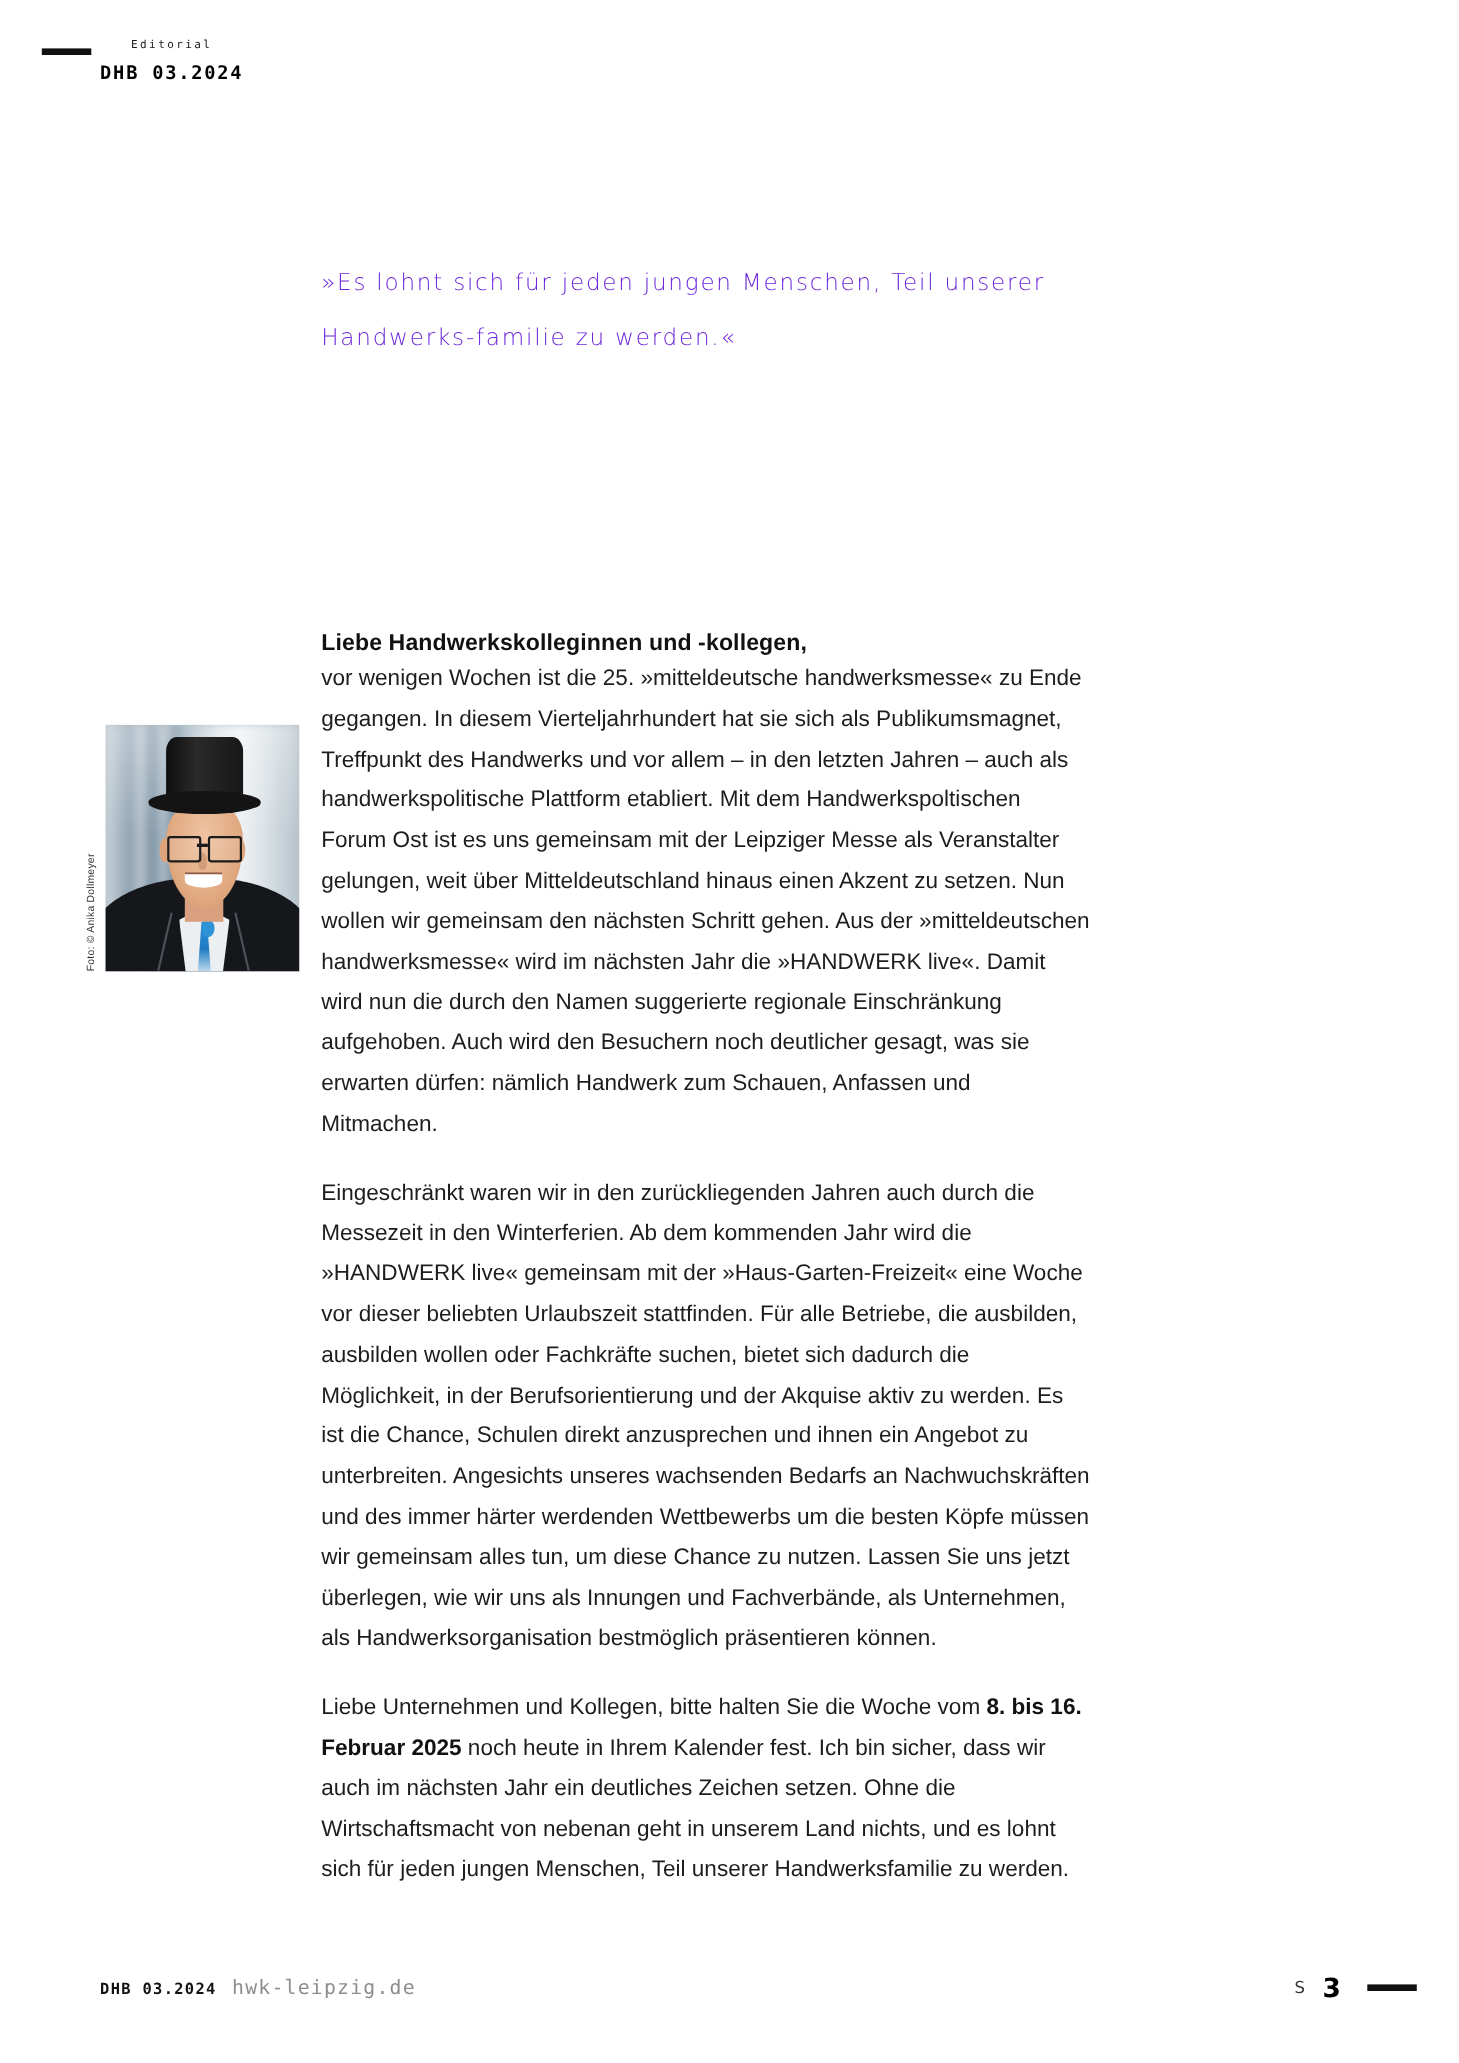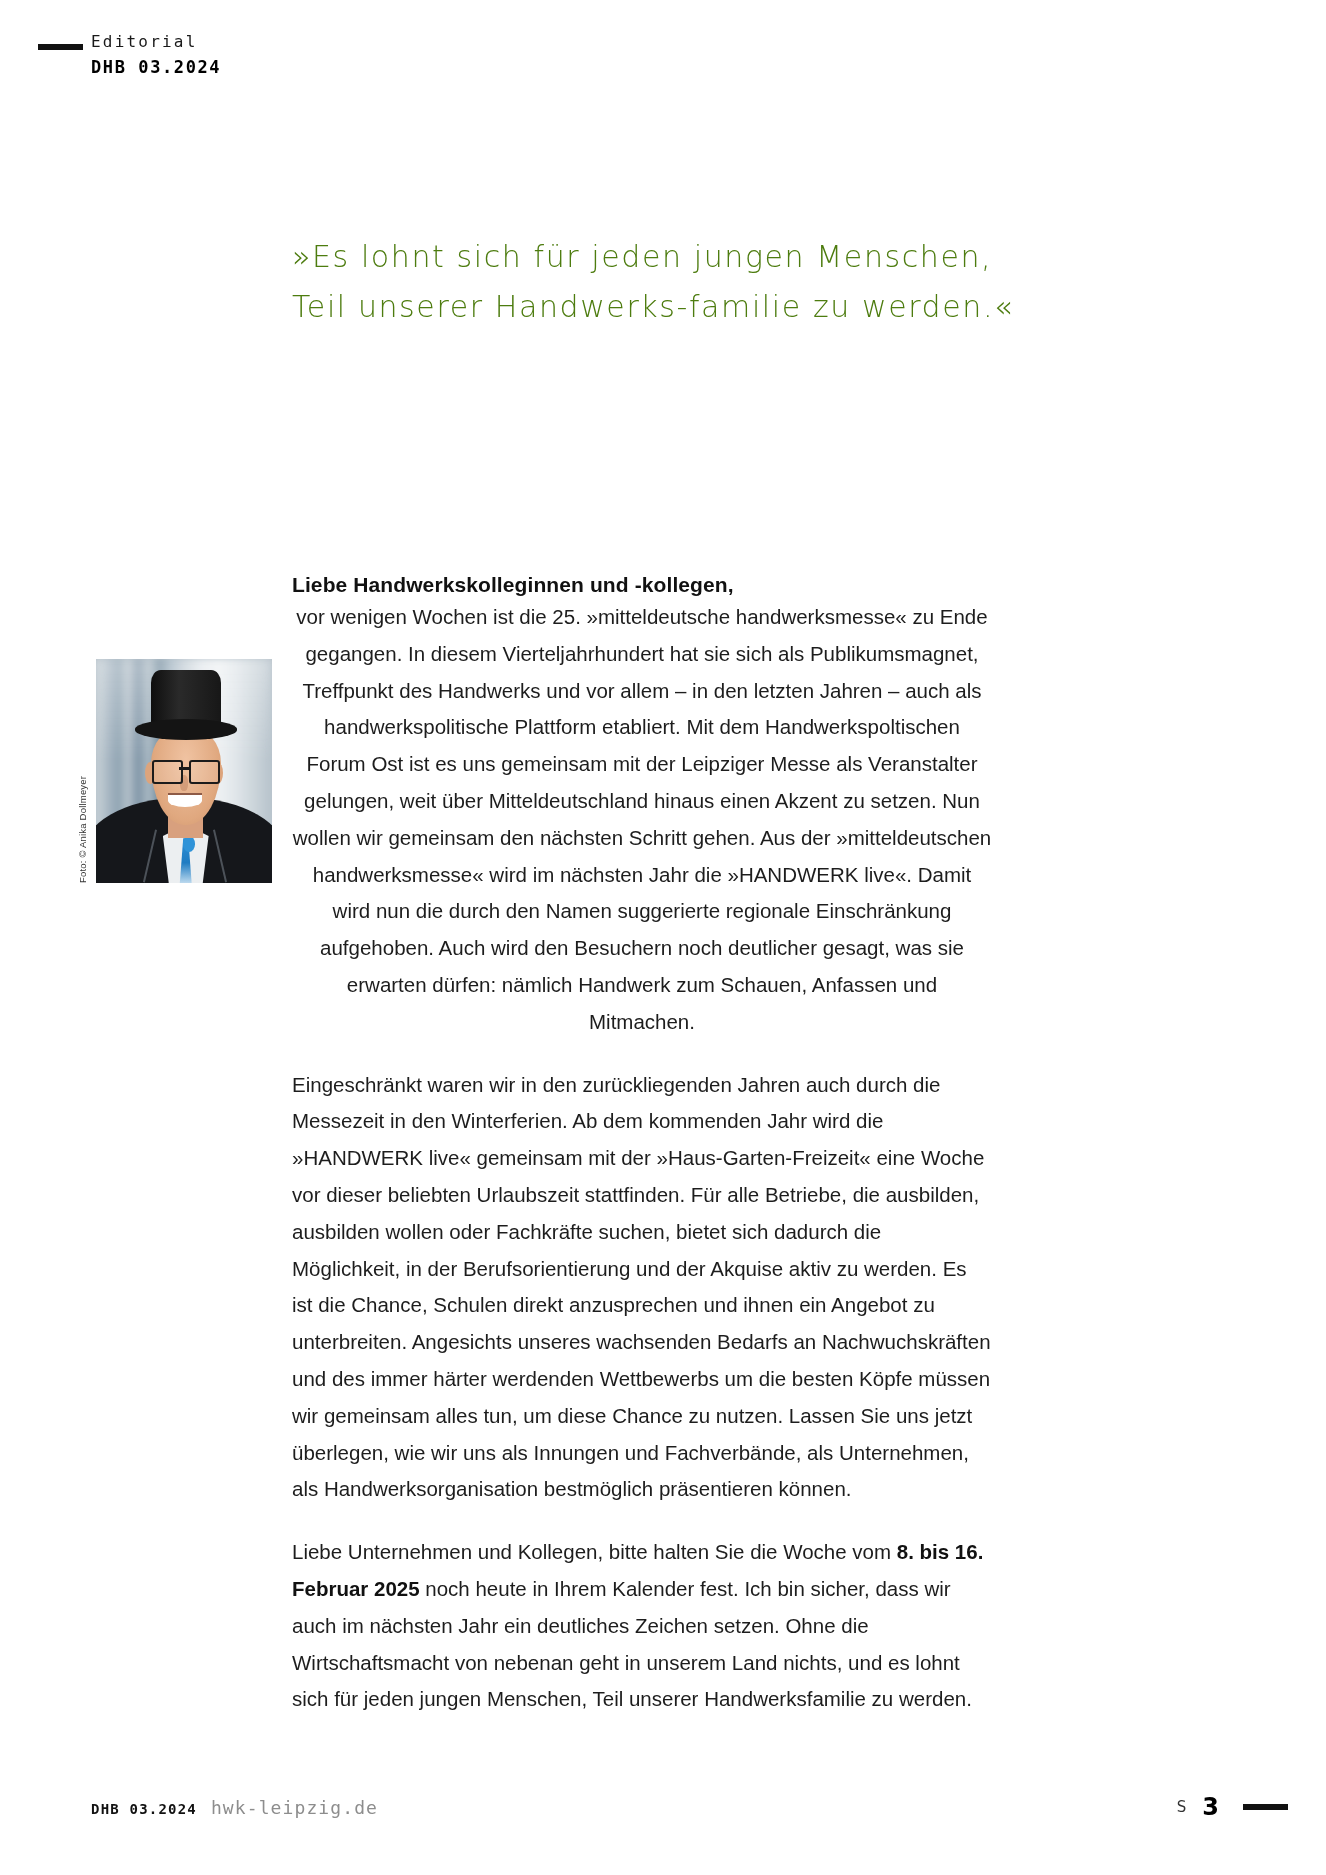--- a/index.html
+++ b/index.html
@@ -33,45 +33,46 @@
     height: 6px;
     background: #111111;
   }
   .header-text {
     position: absolute;
     left: 91px;
     top: 0;
   }
   .kicker {
     font-family: "DejaVu Sans Mono", monospace;
-    font-size: 16px;
+    font-size: 10px;
     letter-spacing: 2.2px;
     color: #1a1a1a;
     line-height: 24px;
     font-weight: 400;
+    text-align: center;
   }
   .issue {
     font-family: "DejaVu Sans Mono", monospace;
     font-size: 17px;
     letter-spacing: 1.6px;
     font-weight: 700;
     color: #000000;
     line-height: 26px;
   }
 
   
   .pull-quote {
     position: absolute;
     left: 292px;
     top: 232px;
     width: 740px;
-    color: #4d7c0f;
+    color: #6d28d9;
     font-family: "DejaVu Sans", sans-serif;
     font-weight: 300;
-    font-size: 30px;
+    font-size: 21px;
     line-height: 50px;
     letter-spacing: 1.6px;
   }
 
   
   .article {
     position: absolute;
     left: 292px;
     top: 547px;
     width: 700px;
@@ -110,21 +111,20 @@
   .body-text p {
     margin: 0 0 26px 0;
   }
   .body-text b {
     font-weight: 700;
     color: #111111;
   }
   
   .p-first {
     padding-left: 0;
-    text-align: center;
   }
   .signature {
     margin-top: 16px;
     font-family: "DejaVu Sans", sans-serif;
     font-weight: 700;
     font-size: 16px;
     letter-spacing: 2.6px;
     color: #111111;
   }
 

